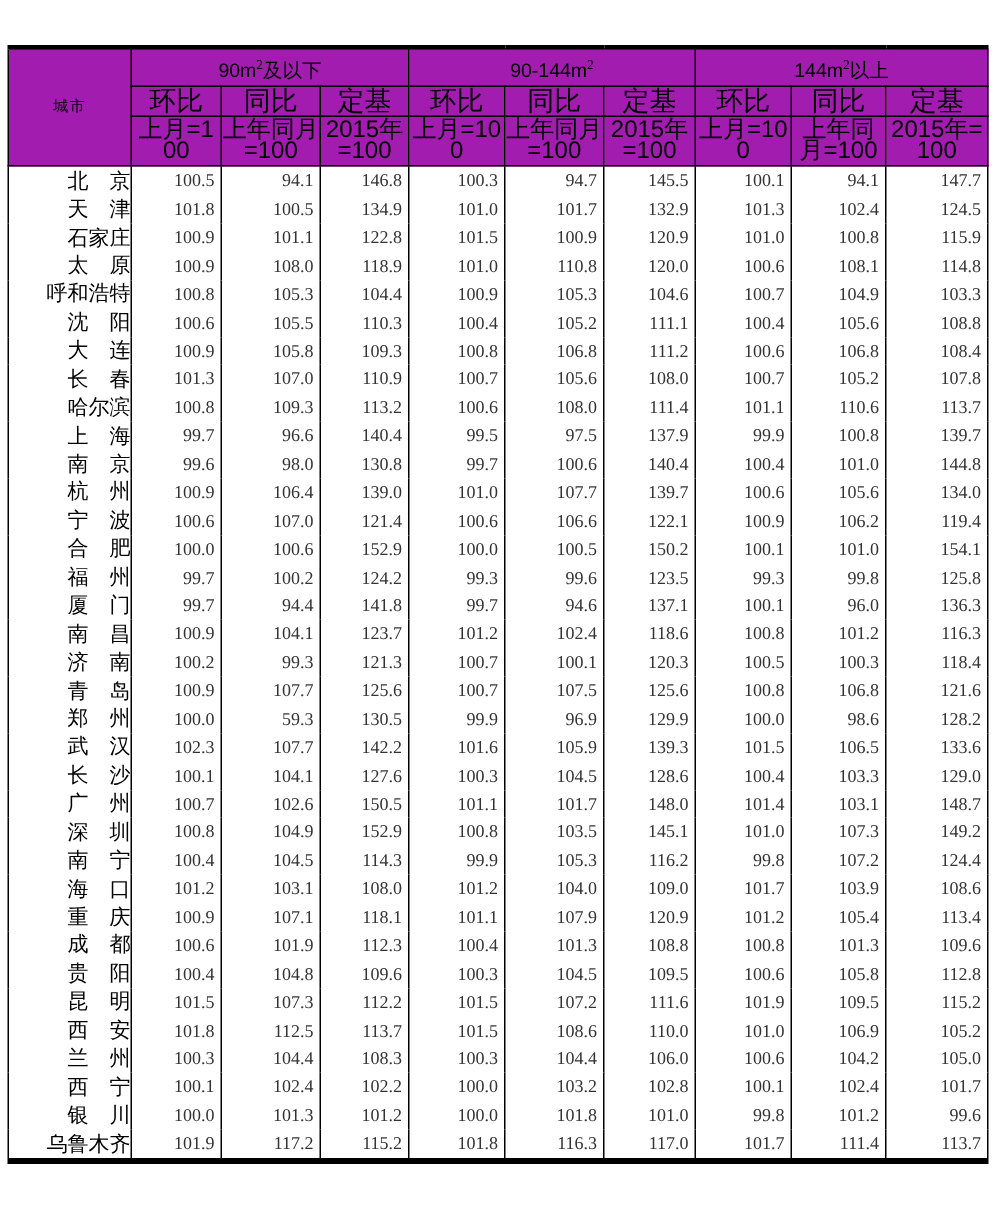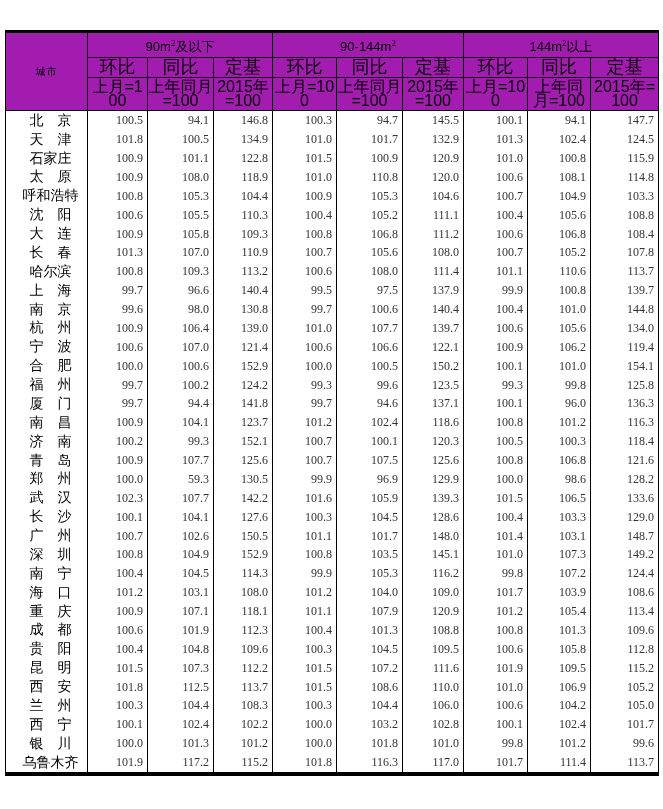--- a/index.html
+++ b/index.html
@@ -78,21 +78,21 @@
     border-top: none;
     border-bottom: none;
     height: 18.88px;
     padding: 0;
     white-space: nowrap;
     overflow: hidden;
   }
   td.city {
     font-size: 14px;
     color: #000;
-    text-align: center;
+    text-align: right;
     padding-left: 8px;
     font-family: "Liberation Sans", sans-serif;
   }
   td.num {
     font-size: 12px;
     color: #333;
     text-align: right;
     padding-right: 4px;
     font-family: "Liberation Serif", "DejaVu Serif", serif;
   }
@@ -348,21 +348,21 @@
           <td class="num">102.4</td>
           <td class="num">118.6</td>
           <td class="num">100.8</td>
           <td class="num">101.2</td>
           <td class="num">116.3</td>
         </tr>
         <tr>
           <td class="city">济　南</td>
           <td class="num">100.2</td>
           <td class="num">99.3</td>
-          <td class="num">152.1</td>
+          <td class="num">121.3</td>
           <td class="num">100.7</td>
           <td class="num">100.1</td>
           <td class="num">120.3</td>
           <td class="num">100.5</td>
           <td class="num">100.3</td>
           <td class="num">118.4</td>
         </tr>
         <tr>
           <td class="city">青　岛</td>
           <td class="num">100.9</td>

